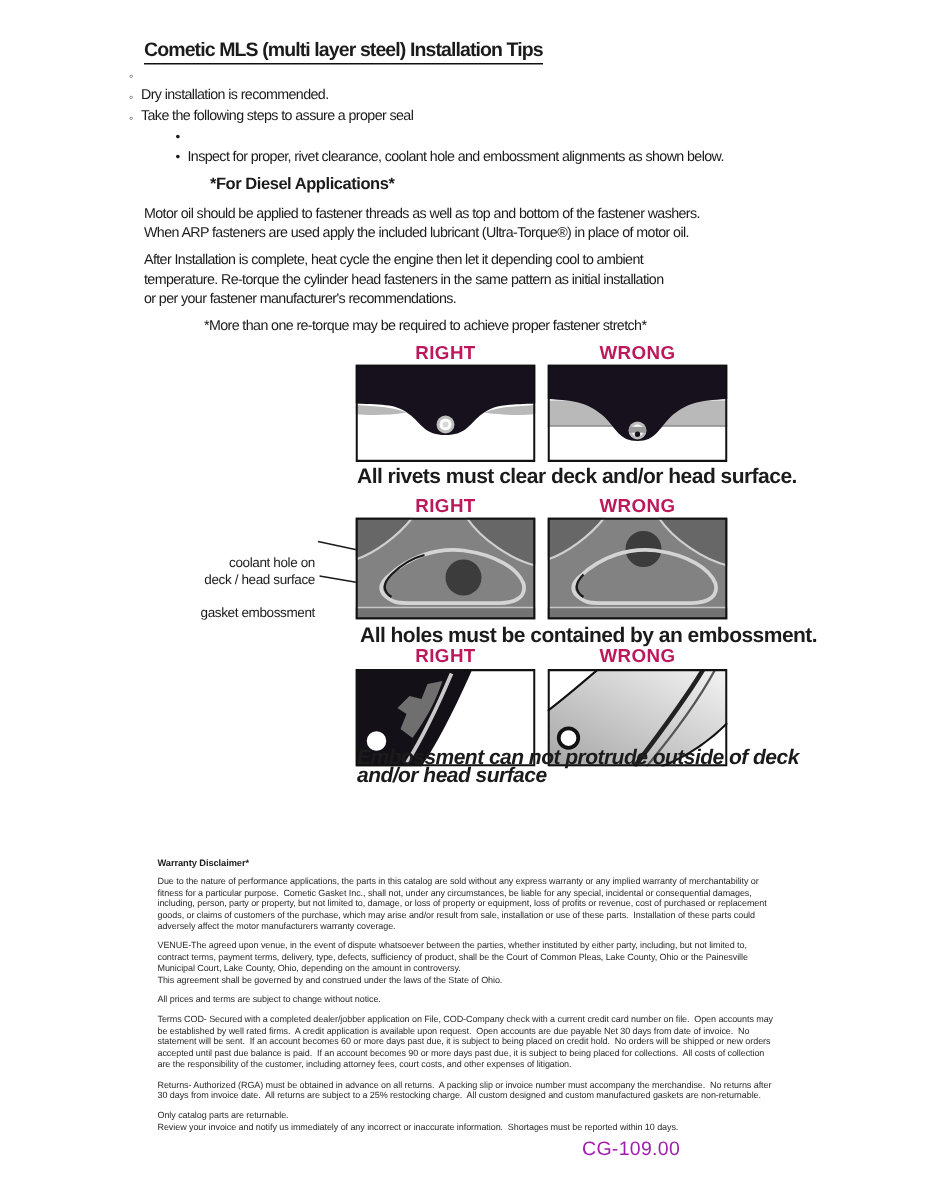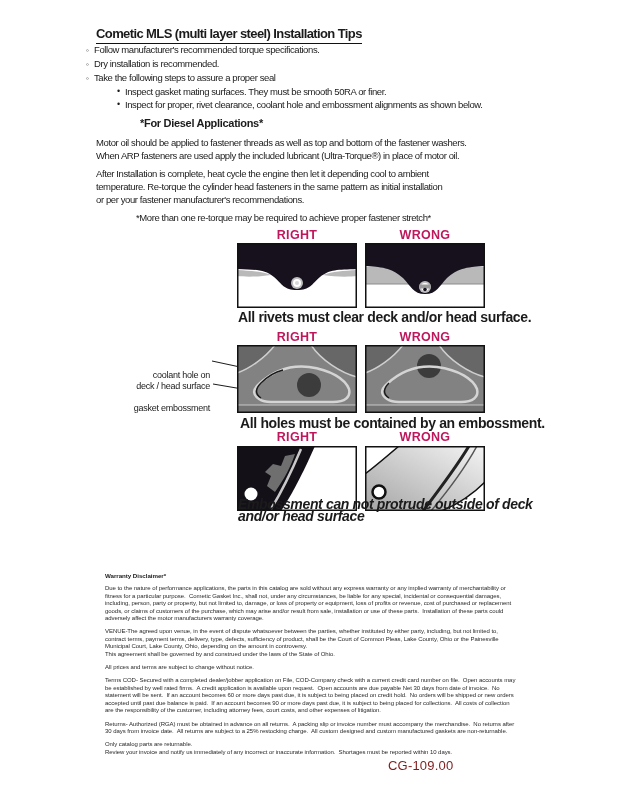--- a/index.html
+++ b/index.html
@@ -15,46 +15,44 @@
   .mk1{width:8px;font-size:8px;flex:0 0 8px;padding-top:1px;}
   .sub{margin-left:31px;}
   .mk2{width:8px;font-size:9px;flex:0 0 8px;}
   .dg-label{font-size:12.5px;font-weight:600;letter-spacing:0.3px;color:#be185d;
             width:120px;text-align:center;}
   .caption{font-size:14px;font-weight:600;letter-spacing:-0.35px;line-height:12px;}
   .callout{font-size:9px;letter-spacing:-0.25px;line-height:10.5px;width:110px;text-align:right;color:#1b1b1b;margin-top:24px;}
   .fine{font-size:6px;letter-spacing:-0.05px;line-height:7.4px;color:#2a2a2a;}
   .fine-h{font-size:6.2px;font-weight:bold;color:#222;}
   .fine p{margin:0 0 6px 0;}
-  .docnum{font-size:13px;color:#7f1d1d;letter-spacing:0.2px;}
+  .docnum{font-size:13px;color:#a21caf;letter-spacing:0.2px;}
   svg{display:block;}
 </style>
 </head>
 <body>
 
 <div class="abs" style="left:96px;top:24px;">
   <span class="title">Cometic MLS (multi layer steel) Installation Tips</span>
 </div>
 
 <div class="abs body-text" style="left:86px;top:43px;">
   <div class="bullet-row">
     <span class="mk1">◦</span>
-    <span>Follow manufacturer's recommended torque specifications.</span>
   </div>
   <div class="bullet-row">
     <span class="mk1">◦</span>
     <span>Dry installation is recommended.</span>
   </div>
   <div class="bullet-row">
     <span class="mk1">◦</span>
     <span>Take the following steps to assure a proper seal</span>
   </div>
   <div class="bullet-row sub">
     <span class="mk2">•</span>
-    <span>Inspect gasket mating surfaces.  They must be smooth 50RA or finer.</span>
   </div>
   <div class="bullet-row sub">
     <span class="mk2">•</span>
     <span>Inspect for proper, rivet clearance, coolant hole and embossment alignments as shown below.</span>
   </div>
 </div>
 
 <div class="abs bold-head" style="left:96px;top:117px;margin-left:44px;">*For Diesel Applications*</div>
 <div class="abs body-text pre" style="left:96px;top:136px;">Motor oil should be applied to fastener threads as well as top and bottom of the fastener washers.
 When ARP fasteners are used apply the included lubricant (Ultra-Torque®) in place of motor oil.</div>

